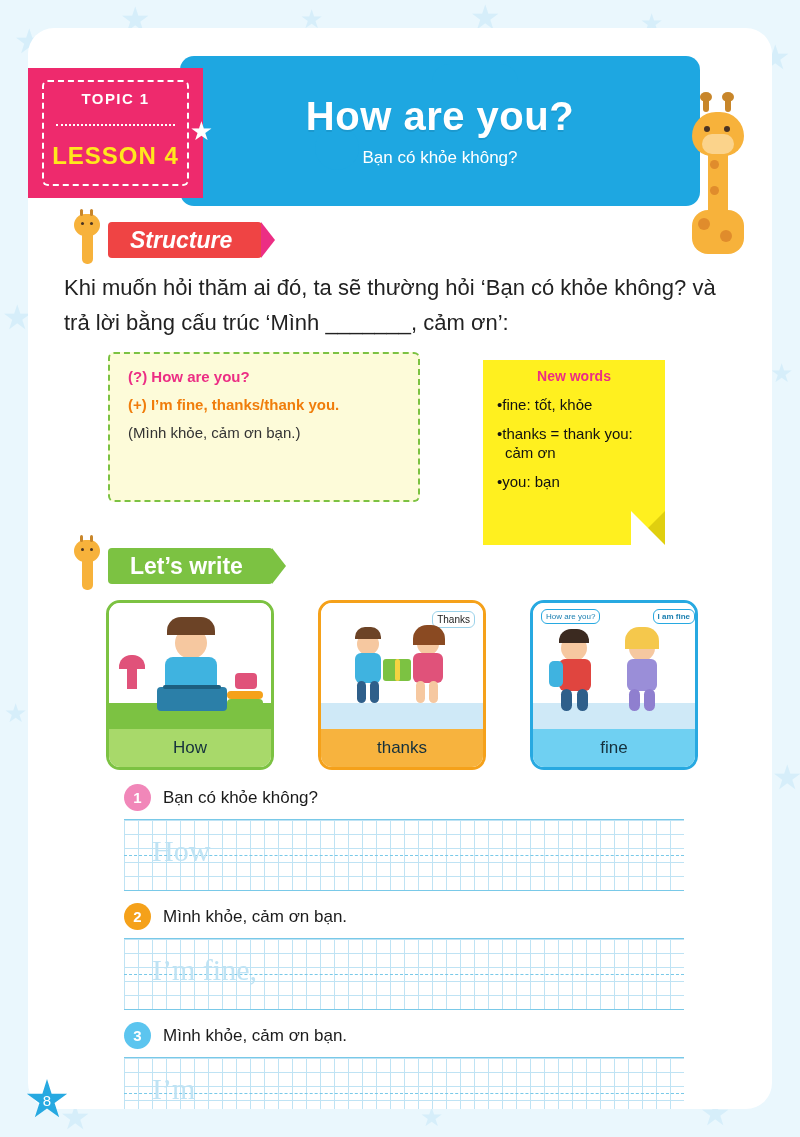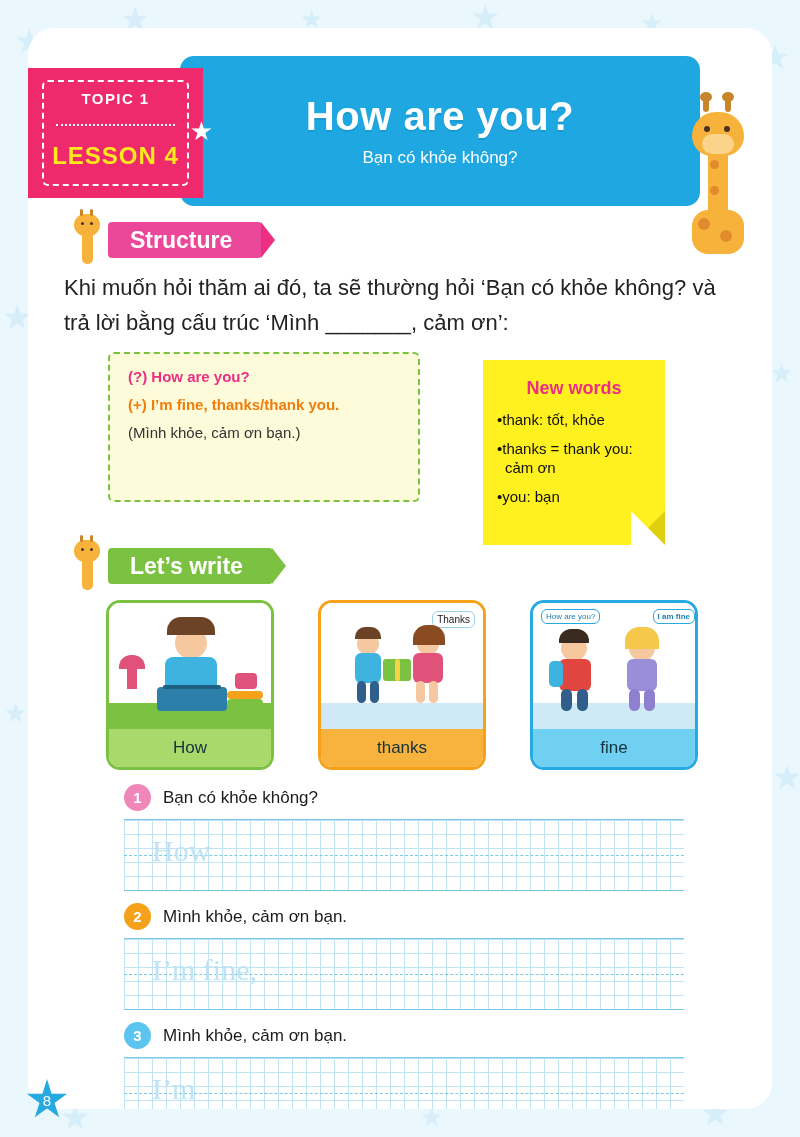--- a/index.html
+++ b/index.html
@@ -114,21 +114,21 @@
     height:48px;
     margin:0 0 0 28px;
   }
   .ribbon {
     position:absolute; left:52px; top:4px;
     height:36px; padding:0 30px 0 22px;
     display:flex; align-items:center;
     color:#ffffff; font-size:23px; font-weight:bold;
     border-radius:4px;
   }
-  .ribbon.pink { background:#ec4899; }
+  .ribbon.pink { background:#ef4444;font-style:italic; }
   .ribbon.green { background:#7cc242; }
   .ribbon:after{
     content:""; position:absolute; right:-13px; top:0;
     border-top:18px solid transparent;
     border-bottom:18px solid transparent;
     border-left:14px solid currentColor;
   }
   .ribbon.pink:after{ color:#ec2e84; }
   .ribbon.green:after{ color:#7cc242; }
   .mini-giraffe{ position:absolute; left:14px; top:-10px; width:34px; height:58px;}
@@ -162,22 +162,22 @@
   
   .newwords {
     position:absolute; left:455px; top:8px;
     width:182px; height:185px;
     background:#fff01f;
   }
   .newwords .nw-title {
     text-align:center;
     color:#ec2e84;
     font-weight:bold;
-    font-size:18px;
-    margin-top:18px;
+    font-size:14px;
+    margin-top:8px;
   }
   .nw-item { font-size:15px; color:#111; margin:12px 0 0 14px; }
   .nw-sub { font-size:15px; color:#111; margin:2px 0 0 22px; }
   .nw-fold {
     position:absolute; right:0; bottom:0;
     width:0; height:0;
     border-left:34px solid #ffffff;
     border-top:34px solid transparent;
   }
   .nw-fold2 {
@@ -336,21 +336,21 @@
 
   <div class="struct-row">
     <div class="struct-box">
       <div class="struct-line q-line">(?) How are you?</div>
       <div class="struct-line a-line">(+) I’m fine, thanks/thank you.</div>
       <div class="struct-line vi-line">(Mình khỏe, cảm ơn bạn.)</div>
     </div>
 
     <div class="newwords">
       <div class="nw-title">New words</div>
-      <div class="nw-item">•thank: tốt, khỏe</div>
+      <div class="nw-item">•fine: tốt, khỏe</div>
       <div class="nw-item">•thanks = thank you:</div>
       <div class="nw-sub">cảm ơn</div>
       <div class="nw-item">•you: bạn</div>
       <div class="nw-fold2"></div>
       <div class="nw-fold"></div>
     </div>
   </div>
 
   <div class="section-head" style="margin-top:-8px;">
     <div class="mini-giraffe">

